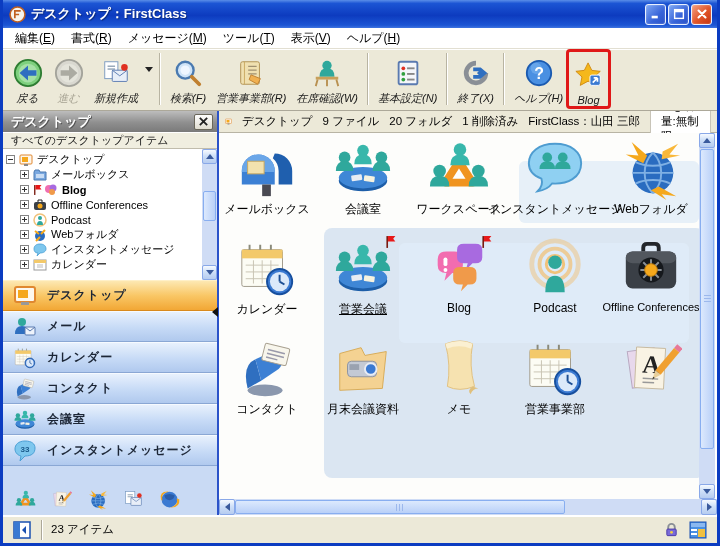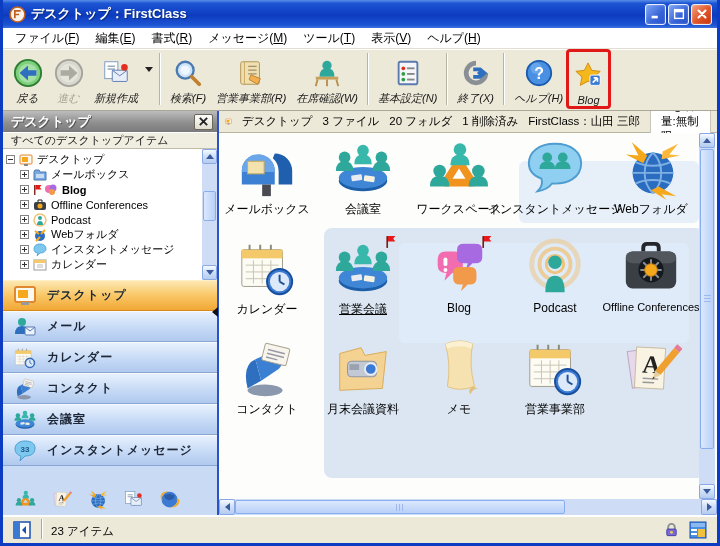--- a/index.html
+++ b/index.html
@@ -112,21 +112,21 @@
     background:repeating-linear-gradient(180deg,#9cb8ec 0 1px,transparent 1px 3px); }
   .vscroll .spacer { flex:1; }
   .hscroll { height:16px; background:#cfdcf5; display:flex; position:relative; }
   .hthumb { position:absolute; left:16px; top:1px; height:14px; width:330px;
     background:linear-gradient(180deg,#dce9fd,#b9d0f8); border:1px solid #88aef0; border-radius:2px; }
   .hthumb::after { content:""; position:absolute; top:3px; left:50%; margin-left:-4px; height:7px; width:8px;
     background:repeating-linear-gradient(90deg,#9cb8ec 0 1px,transparent 1px 3px); }
   .hscroll .spacer { flex:1; }
   
   .statusbar { height:28px; background:#ece9d8; border-top:1px solid #fff; box-shadow:inset 0 1px 0 #fff;
-               display:flex; align-items:flex-end; padding:4px 10px; }
+               display:flex; align-items:center; padding:10px 10px; }
   .statusbar .sb-icon { width:18px; height:18px; }
   .statusbar .sb-icon svg { width:100%; height:100%; }
   .status-divider { width:2px; height:20px; margin:0 8px 0 10px; background:linear-gradient(90deg,#aca899 50%,#fff 50%); }
   .status-count { font-size:11.5px; color:#000; }
   .status-right { margin-left:auto; display:flex; align-items:center; gap:10px; }
   .statusbar .lock { width:15px; height:16px; }
 </style>
 </head>
 <body>
 
@@ -150,21 +150,20 @@
         </svg>
       </span>
     <span class="winbtn close">
         <svg viewBox="0 0 16 16">
           <path d="M4 4l8 8M12 4l-8 8" stroke="#fff" stroke-width="2.4" stroke-linecap="round"></path>
         </svg>
       </span>
   </div>
 
   <div class="menubar">
-    <span class="menu-item">ファイル(<u>F</u>)</span>
     <span class="menu-item">編集(<u>E</u>)</span>
     <span class="menu-item">書式(<u>R</u>)</span>
     <span class="menu-item">メッセージ(<u>M</u>)</span>
     <span class="menu-item">ツール(<u>T</u>)</span>
     <span class="menu-item">表示(<u>V</u>)</span>
     <span class="menu-item">ヘルプ(<u>H</u>)</span>
   </div>
 
   <div class="toolbar">
     <div class="tbtn">
@@ -530,21 +529,21 @@
     </div>
 
     <div class="main">
       <div class="infobar">
         <span class="iicon"><svg viewBox="0 0 14 14">
               <rect x="1" y="2" width="12" height="9" rx="1" fill="#fdf6ec" stroke="#e08830"></rect>
               <rect x="3" y="4" width="6" height="5" fill="#f5a81c"></rect>
               <rect x="5" y="11" width="4" height="2" fill="#888"></rect>
             </svg></span>
         <span class="seg">デスクトップ</span>
-        <span class="seg">3 ファイル</span>
+        <span class="seg">9 ファイル</span>
         <span class="seg">20 フォルダ</span>
         <span class="seg">1 削除済み</span>
         <span class="seg">FirstClass：山田 三郎</span>
         <span class="quota">空き容量:無制限</span>
       </div>
       <div class="main-body">
         <div class="icon-area">
           <span class="wm1"></span>
           <span class="wm2"></span>
           <span class="wm3"></span>

